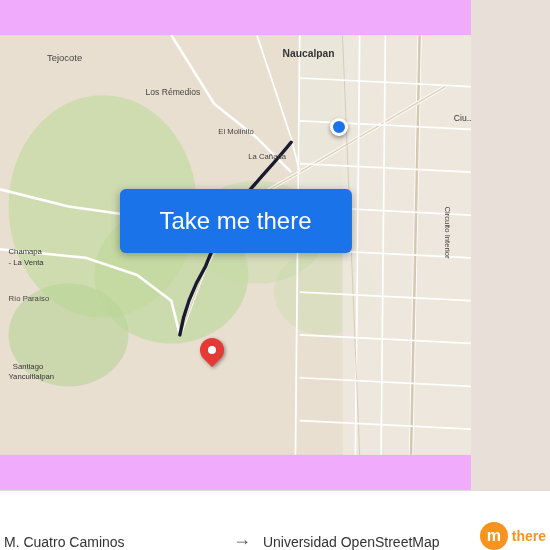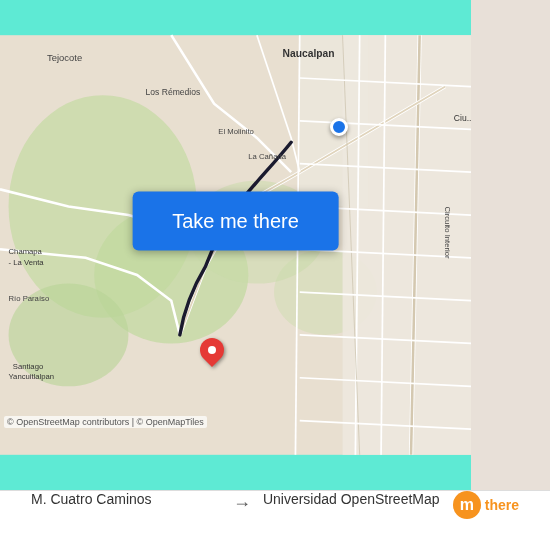--- a/index.html
+++ b/index.html
@@ -10,35 +10,35 @@
       overflow: hidden;
       font-family: 'Arial', sans-serif;
       background: #e8e0d8;
     }
 
     #map-container {
       position: relative;
       width: 471px;
       height: 490px;
       overflow: hidden;
-      background: #5eead4;
+      background: #f0abfc;
     }
 
     
     #take-me-there-btn {
       position: absolute;
       left: 50%;
       top: 45%;
       transform: translate(-50%, -50%);
       background: #1a73e8;
       color: white;
       border: none;
       border-radius: 6px;
       padding: 18px 40px;
-      font-size: 20px;
+      font-size: 24px;
       font-weight: 500;
       cursor: pointer;
       white-space: nowrap;
       box-shadow: 0 2px 8px rgba(0,0,0,0.3);
       z-index: 100;
     }
 
     
     .marker-red {
       position: absolute;
@@ -85,22 +85,22 @@
 
     
     #bottom-bar {
       position: absolute;
       bottom: 0;
       left: 0;
       right: 0;
       height: 60px;
       background: white;
       display: flex;
-      align-items: flex-start;
-      padding: 0 31px;
+      align-items: flex-end;
+      padding: 0 4px;
       border-top: 1px solid #ddd;
     }
 
     .route-from {
       font-size: 14px;
       color: #333;
       font-weight: 500;
       flex: 1;
       text-align: left;
     }
@@ -231,21 +231,20 @@
     <text x="520" y="200" font-size="9" fill="#444" font-family="Arial" transform="rotate(90,520,200)">Circuito Interior</text>
     <text x="530" y="100" font-size="10" fill="#333" font-family="Arial">Ciu...</text>
   </svg>
 
   <div class="marker-blue" style="left: 330px; top: 118px;"></div>
 
   <div class="marker-red" style="left: 200px; top: 338px;"></div>
 
   <button id="take-me-there-btn">Take me there</button>
 
-  <div class="attribution">© OpenStreetMap contributors | © OpenMapTiles</div>
 
 </div>
 
 <div id="bottom-bar">
   <span class="route-from">M. Cuatro Caminos</span>
   <span class="route-arrow">→</span>
   <span class="route-to">Universidad OpenStreetMap</span>
 
   <div class="moovit-logo">
     <div class="moovit-logo-circle">

